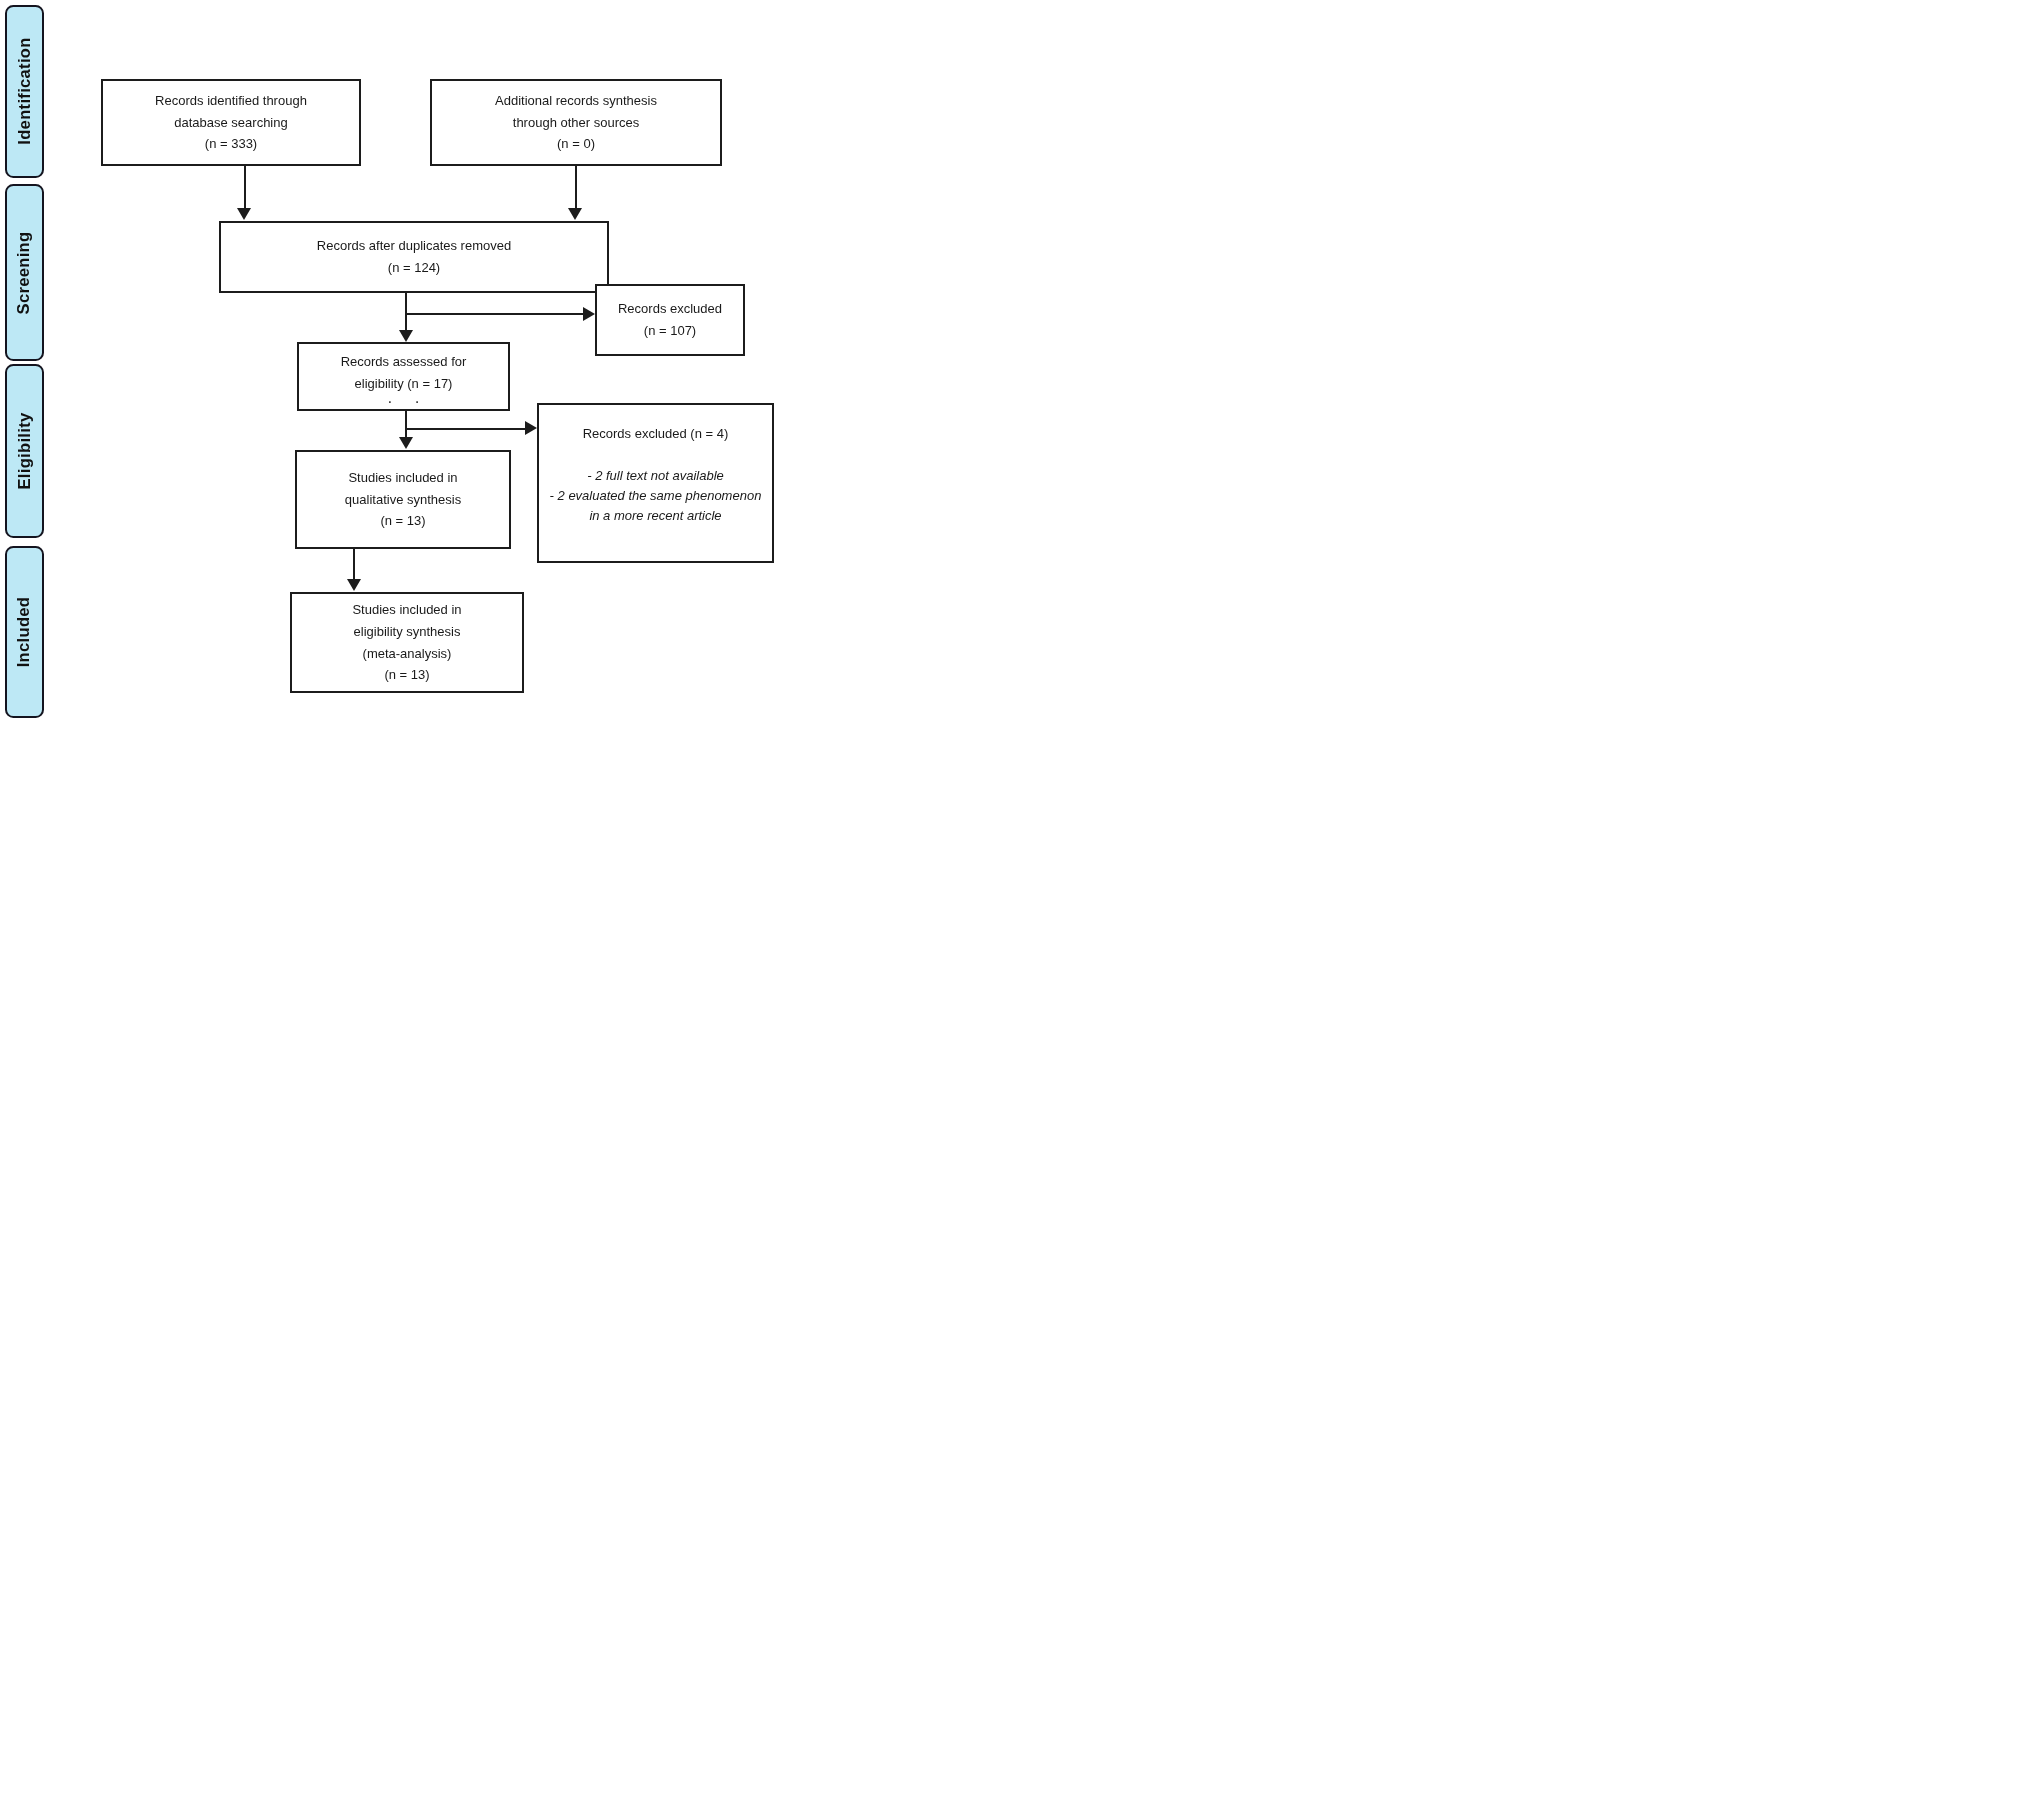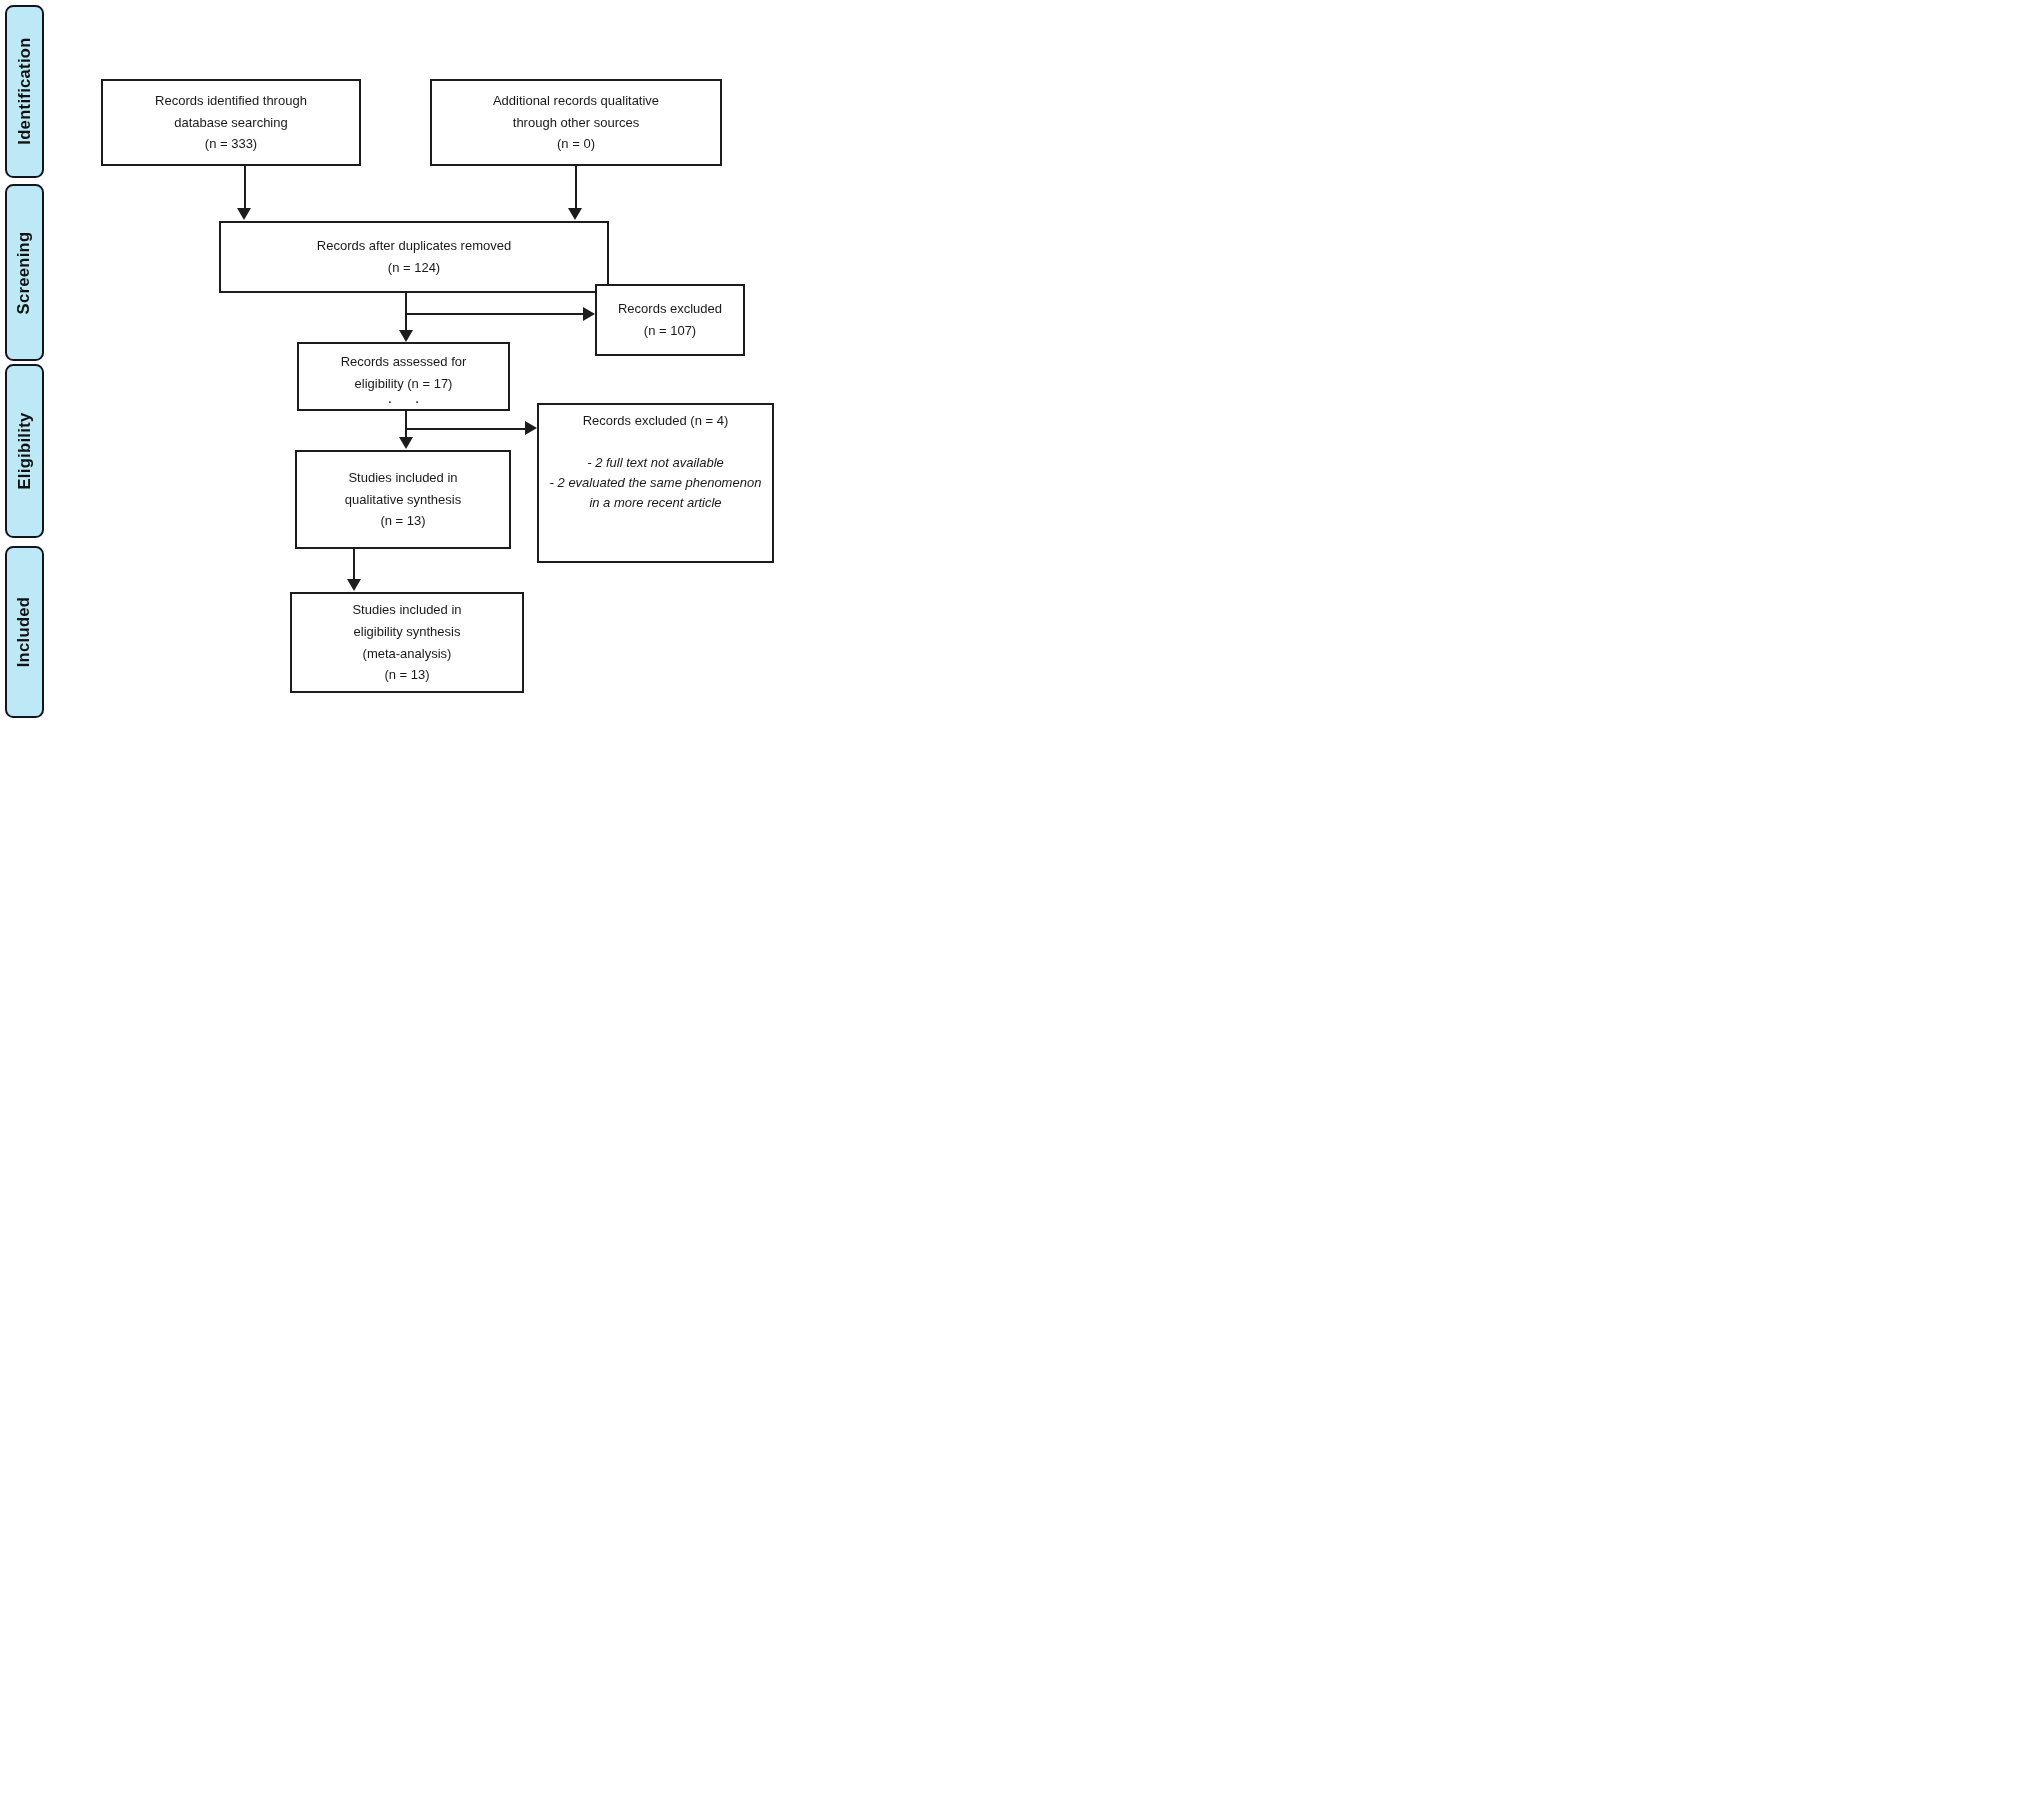--- a/index.html
+++ b/index.html
@@ -88,21 +88,21 @@
       <span>Included</span>
     </div>
 
   <div class="fbox" style="left:101px;top:79px;width:260px;height:87px;">
     <div>Records identified through</div>
     <div>database searching</div>
     <div>(n = 333)</div>
   </div>
 
   <div class="fbox" style="left:430px;top:79px;width:292px;height:87px;">
-    <div>Additional records qualitative</div>
+    <div>Additional records synthesis</div>
     <div>through other sources</div>
     <div>(n = 0)</div>
   </div>
 
   <div class="vline" style="left:244px;top:166px;height:46px;"></div>
   <div class="arrow-down" style="left:237px;top:208px;"></div>
   <div class="vline" style="left:575px;top:166px;height:46px;"></div>
   <div class="arrow-down" style="left:568px;top:208px;"></div>
 
   <div class="fbox" style="left:219px;top:221px;width:390px;height:72px;">
@@ -124,21 +124,21 @@
     <div>Records assessed for</div>
     <div>eligibility (n = 17)</div>
     <div class="dots">. .</div>
   </div>
 
   <div class="vline" style="left:405px;top:411px;height:29px;"></div>
   <div class="hline" style="left:406px;top:428px;width:121px;"></div>
   <div class="arrow-right" style="left:525px;top:421px;"></div>
   <div class="arrow-down" style="left:399px;top:437px;"></div>
 
-  <div class="fbox" style="left:537px;top:403px;width:237px;height:160px;justify-content:flex-start;padding-top:5px;">
+  <div class="fbox" style="left:537px;top:403px;width:237px;height:160px;justify-content:flex-start;padding-top:18px;">
     <div class="heading">Records excluded (n = 4)</div>
     <div class="reasons">
       <div>- 2 full text not available</div>
       <div>- 2 evaluated the same phenomenon in a more recent article</div>
     </div>
   </div>
 
   <div class="fbox" style="left:295px;top:450px;width:216px;height:99px;">
     <div>Studies included in</div>
     <div>qualitative synthesis</div>

